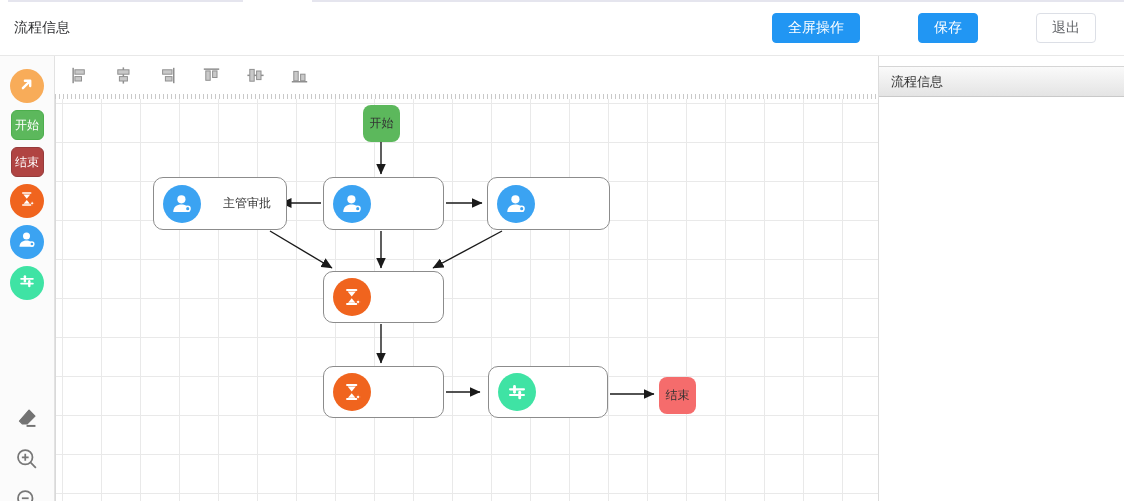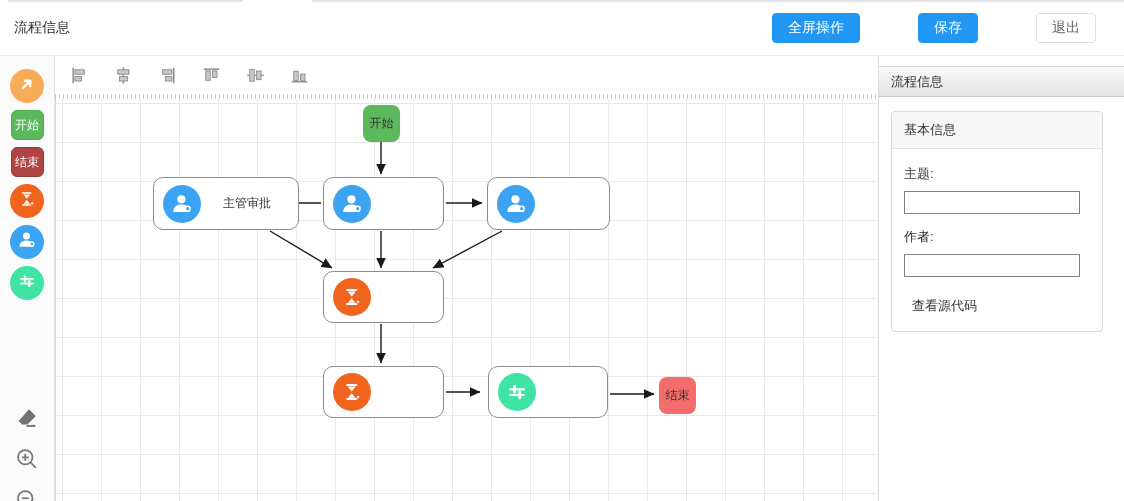--- a/index.html
+++ b/index.html
@@ -226,21 +226,21 @@
           <line x1="325" y1="132" x2="325" y2="169" marker-end="url(#arw)"></line>
           <line x1="446" y1="132" x2="377" y2="169" marker-end="url(#arw)"></line>
           <line x1="325" y1="225" x2="325" y2="264" marker-end="url(#arw)"></line>
           <line x1="390" y1="293" x2="424" y2="293" marker-end="url(#arw)"></line>
           <line x1="554" y1="295" x2="598" y2="295" marker-end="url(#arw)"></line>
         </g>
       </svg>
 
       <div class="node mini start" style="left:307px;top:6px;">开始</div>
 
-      <div class="node" style="left:97px;top:78px;width:146px;height:53px;">
+      <div class="node" style="left:97px;top:78px;width:134px;height:53px;">
         <span class="nicon blue">
           <svg width="28" height="28" viewBox="0 0 24 24">
               <circle cx="11.5" cy="8" r="3.5" fill="#fff"></circle>
               <path d="M4.5 18.8 c0-4.2 3.1-6.3 7-6.3 s7 2.1 7 6.3 z" fill="#fff"></path>
               <circle cx="16.9" cy="16" r="2" fill="#3BA3F2" stroke="#fff" stroke-width="1.3"></circle>
             </svg>
         </span>
         <span class="nlabel">主管审批</span>
       </div>
 
@@ -298,29 +298,15 @@
             </svg>
         </span>
       </div>
 
       <div class="node mini end" style="left:603px;top:278px;">结束</div>
     </div>
   </section>
 
   <aside class="rpanel">
     <div class="rpanel-header">流程信息</div>
-    <div class="card">
-      <div class="card-header">基本信息</div>
-      <div class="card-body">
-        <div class="field">
-          <label>主题:</label>
-          <input type="text" value="" style="">
-        </div>
-        <div class="field">
-          <label>作者:</label>
-          <input type="text" value="" style="">
-        </div>
-        <span class="src-link">查看源代码</span>
-      </div>
-    </div>
   </aside>
 
 </div>
 
 </body></html>

